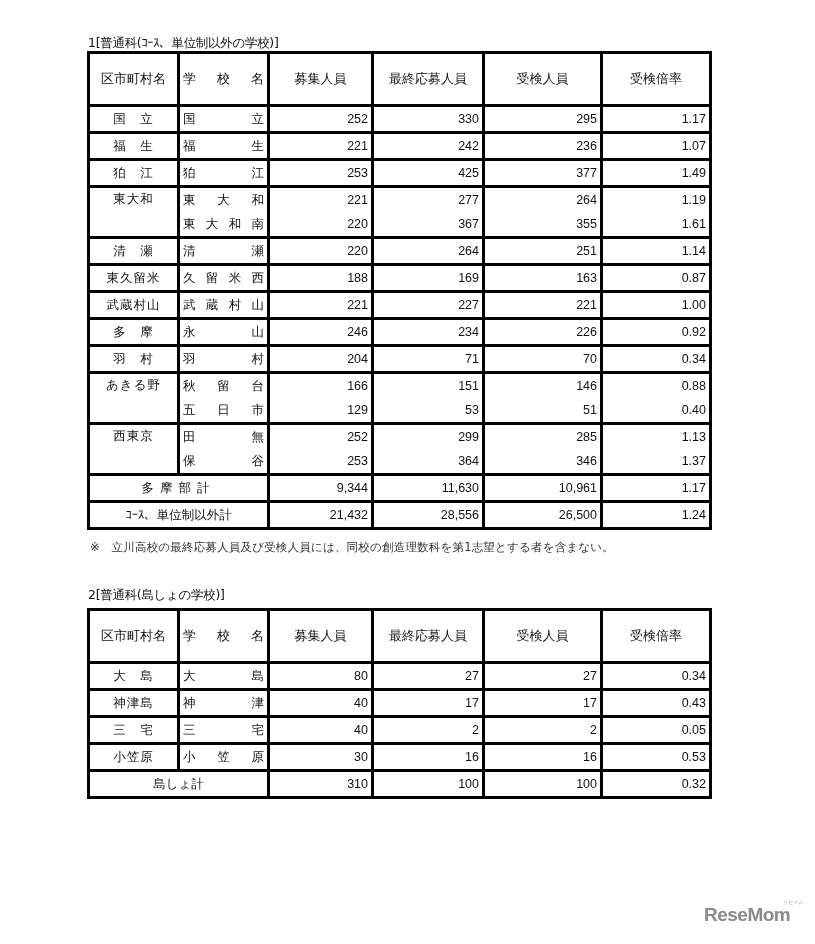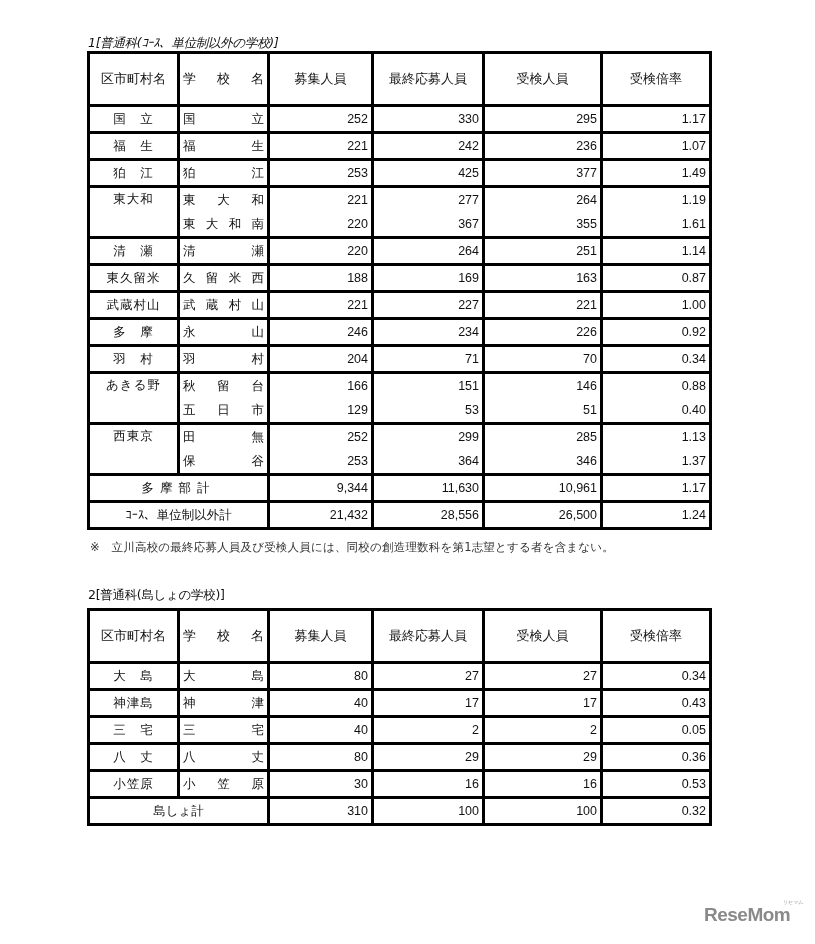--- a/index.html
+++ b/index.html
@@ -45,21 +45,21 @@
   }
   .logo-sub {
     position: absolute; left: 783px; top: 899px; font-size: 5px; color: #9a9a9a;
   }
   col.c1 { width: 90px; } col.c2 { width: 90px; } col.c3 { width: 104px; }
   col.c4 { width: 111px; } col.c5 { width: 118px; } col.c6 { width: 109px; }
 </style>
 </head>
 <body>
 
-<div class="section-title" style="top:35px;font-style:italic;">1[普通科(ｺｰｽ、単位制以外の学校)]</div>
+<div class="section-title" style="top:35px;">1[普通科(ｺｰｽ、単位制以外の学校)]</div>
 <table class="grid" id="t1" style="top:51px;">
   <colgroup>
       <col class="c1">
       <col class="c2">
       <col class="c3">
       <col class="c4">
       <col class="c5">
       <col class="c6">
     </colgroup>
   <thead>
@@ -345,33 +345,20 @@
             <span>三</span>
             <span>宅</span>
           </div>
         </td>
         <td class="num">40</td>
         <td class="num">2</td>
         <td class="num">2</td>
         <td class="num">0.05</td>
       </tr>
       <tr class="grp-start">
-        <td class="muni">八　丈</td>
-        <td class="school">
-          <div class="school-spread">
-            <span>八</span>
-            <span>丈</span>
-          </div>
-        </td>
-        <td class="num">80</td>
-        <td class="num">29</td>
-        <td class="num">29</td>
-        <td class="num">0.36</td>
-      </tr>
-      <tr class="grp-start">
         <td class="muni">小笠原</td>
         <td class="school">
           <div class="school-spread">
             <span>小</span>
             <span>笠</span>
             <span>原</span>
           </div>
         </td>
         <td class="num">30</td>
         <td class="num">16</td>

